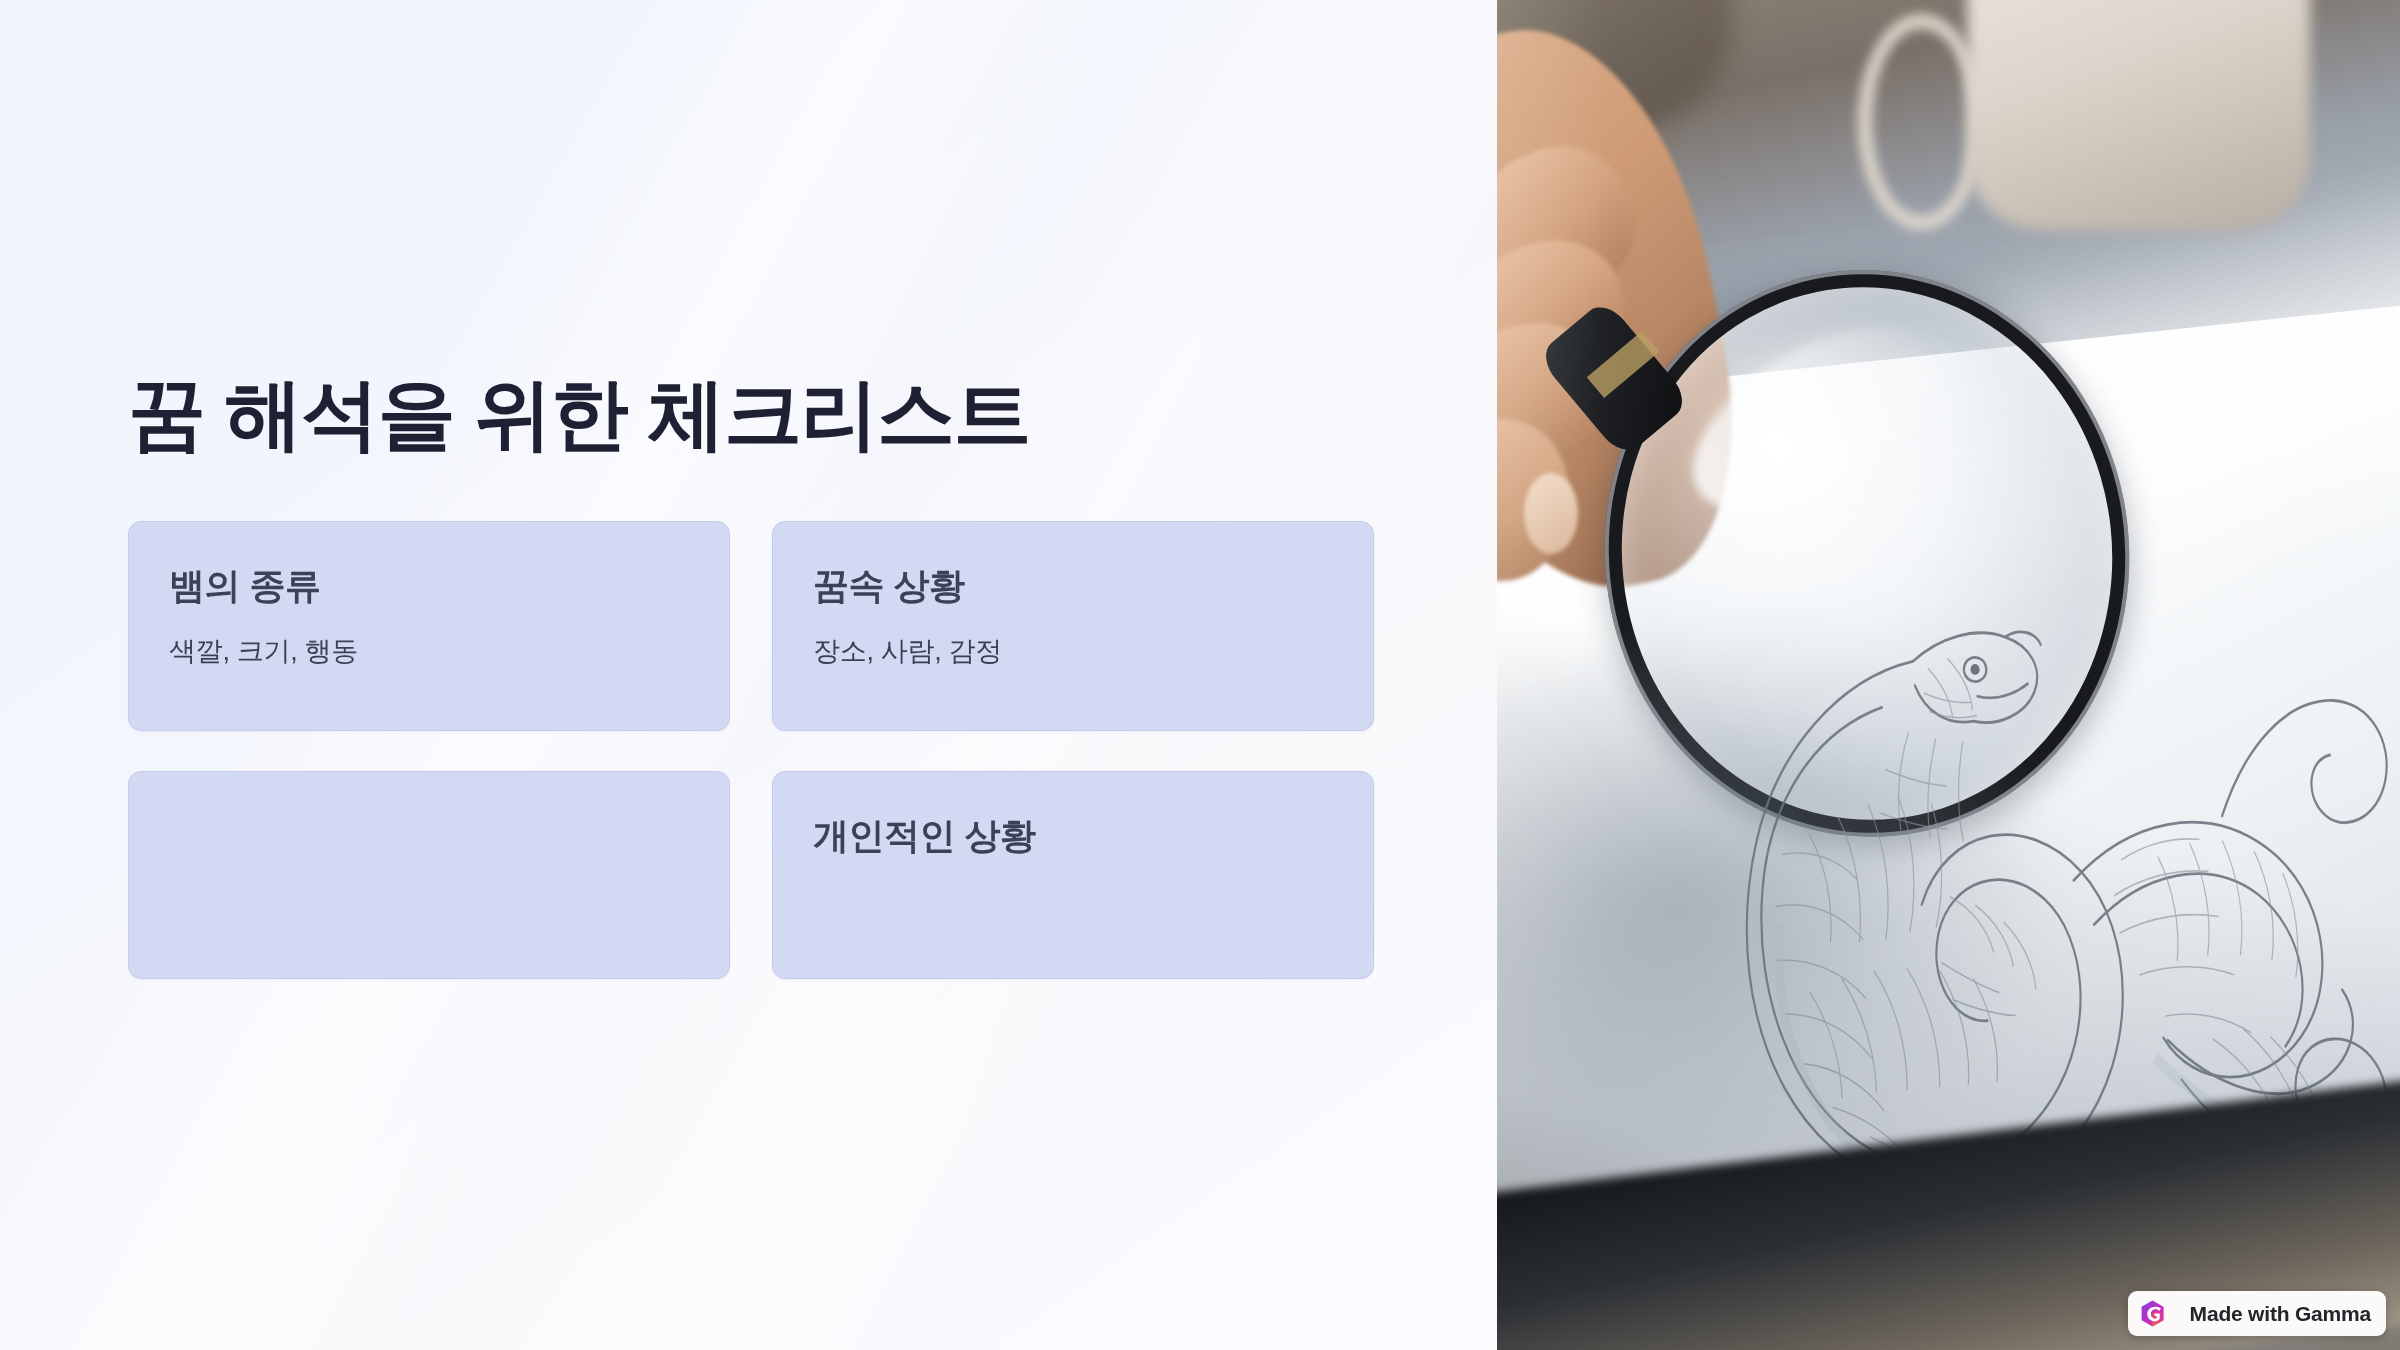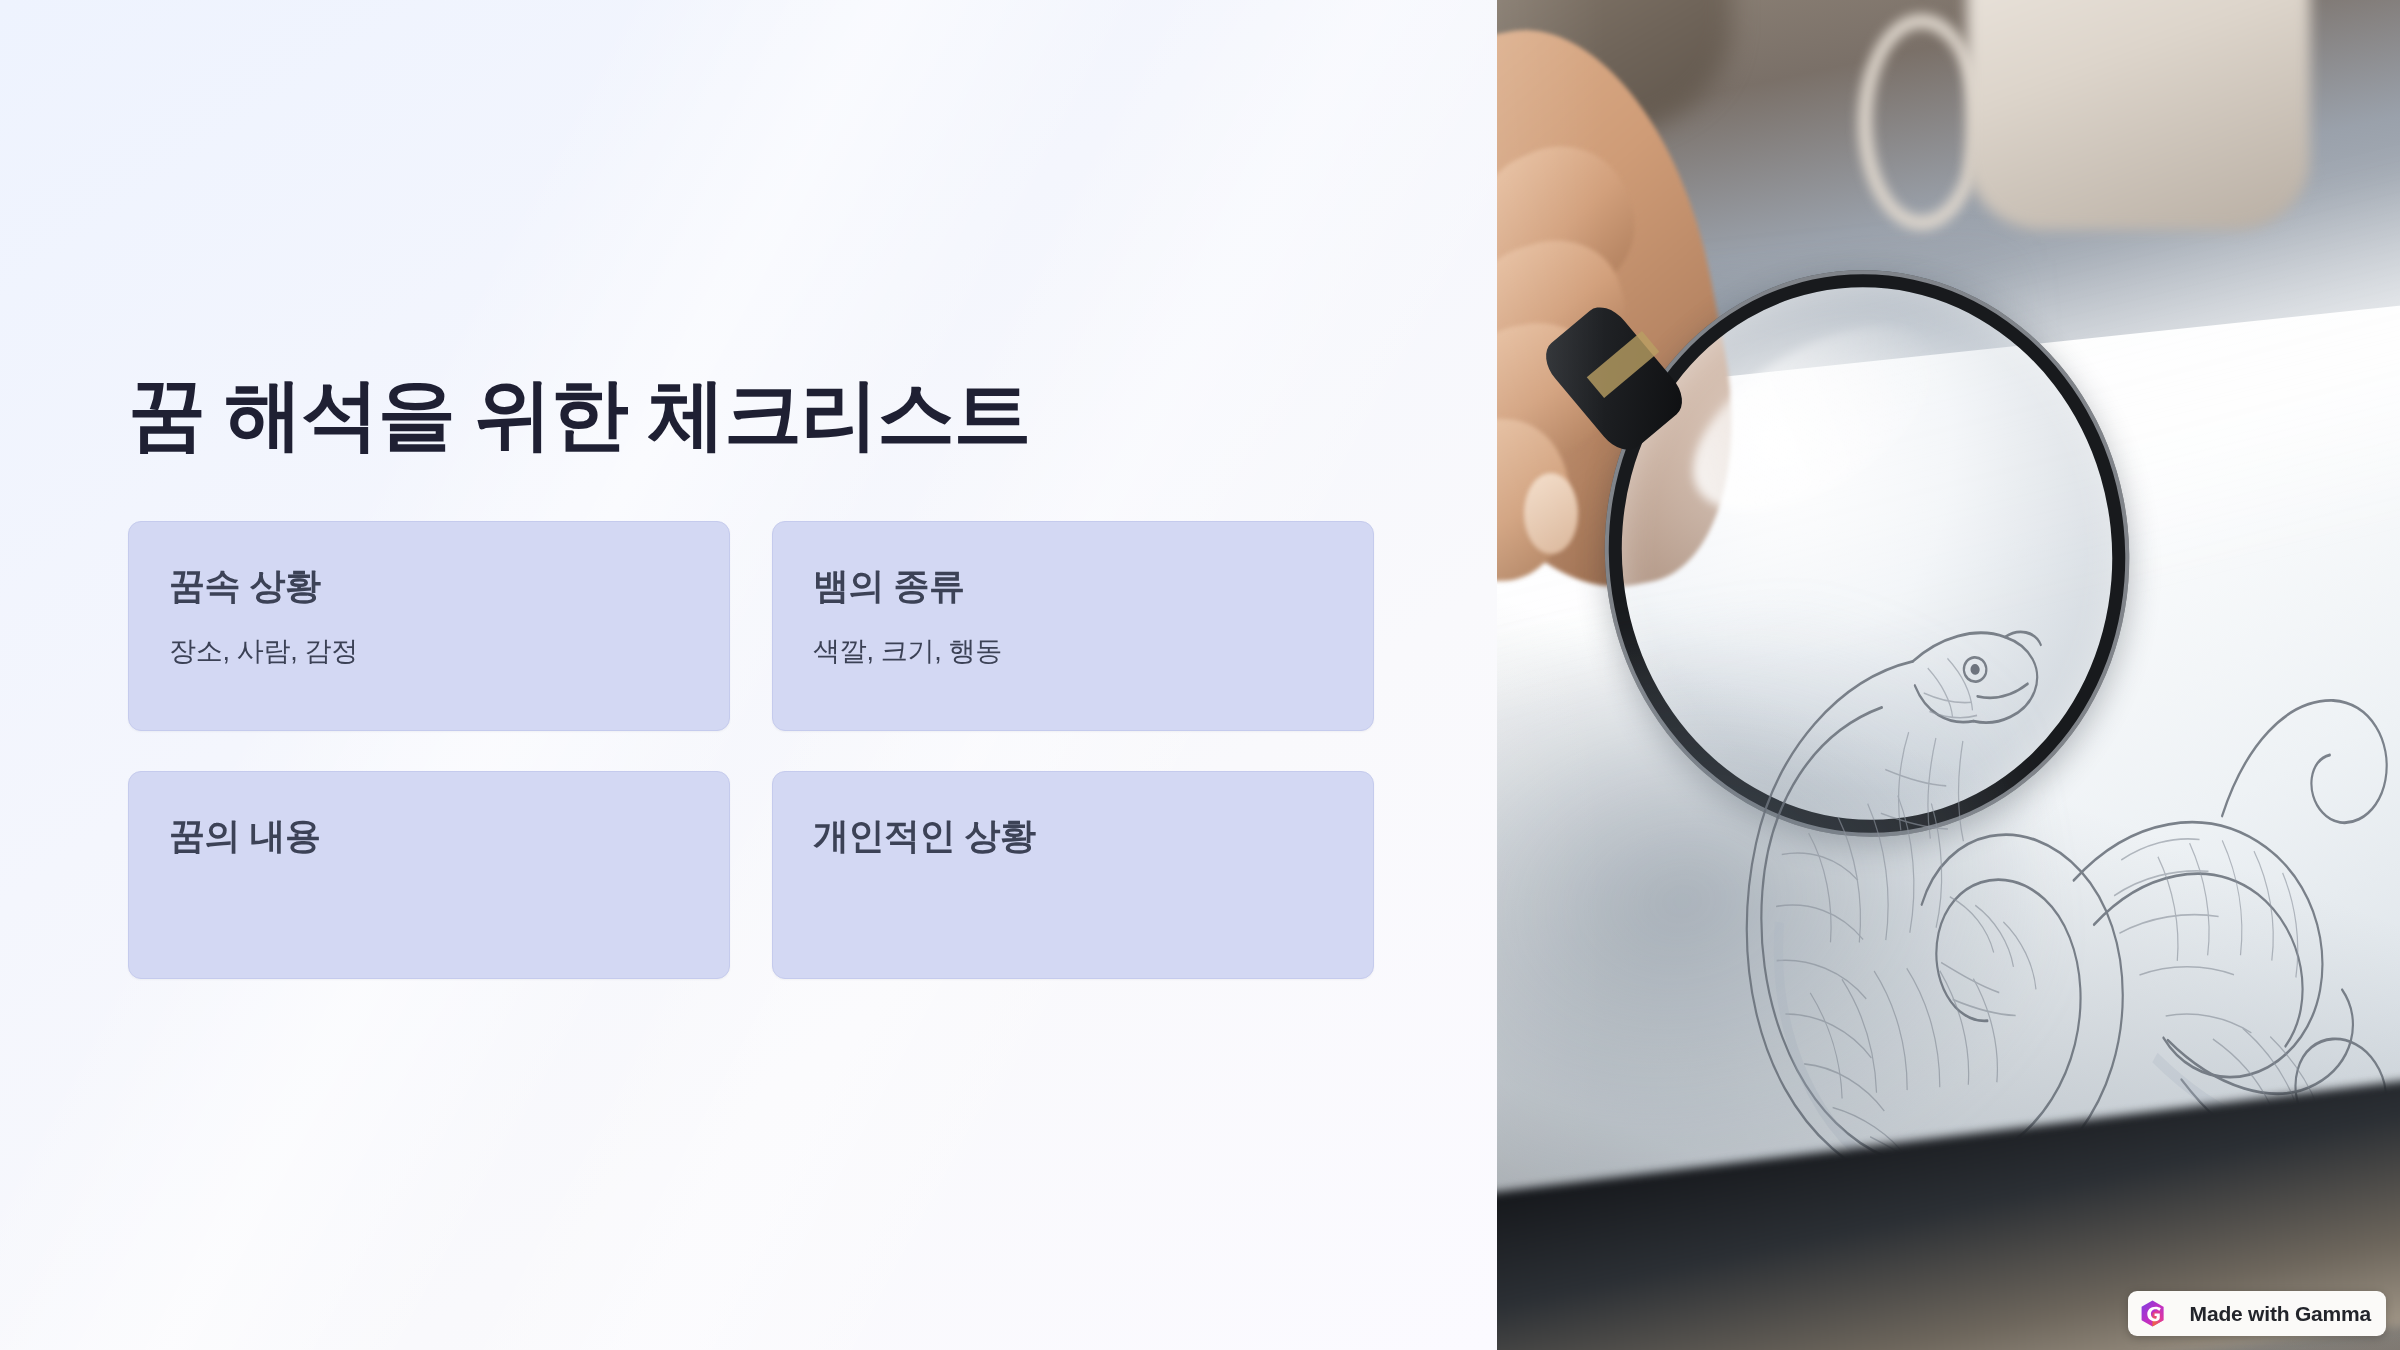--- a/index.html
+++ b/index.html
@@ -298,31 +298,30 @@
 <div class="slide">
 
   <section class="content-panel">
     <div class="content-inner">
 
       <h1 class="page-title">꿈 해석을 위한 체크리스트</h1>
 
       <div class="card-grid">
 
         <div class="card">
+          <div class="card-title">뱀의 종류</div>
+          <div class="card-desc">색깔, 크기, 행동</div>
+        </div>
+
+        <div class="card">
           <div class="card-title">꿈속 상황</div>
           <div class="card-desc">장소, 사람, 감정</div>
         </div>
 
         <div class="card">
-          <div class="card-title">뱀의 종류</div>
-          <div class="card-desc">색깔, 크기, 행동</div>
-        </div>
-
-        <div class="card">
-          <div class="card-title">꿈의 내용</div>
         </div>
 
         <div class="card">
           <div class="card-title">개인적인 상황</div>
         </div>
 
       </div>
     </div>
   </section>
 

